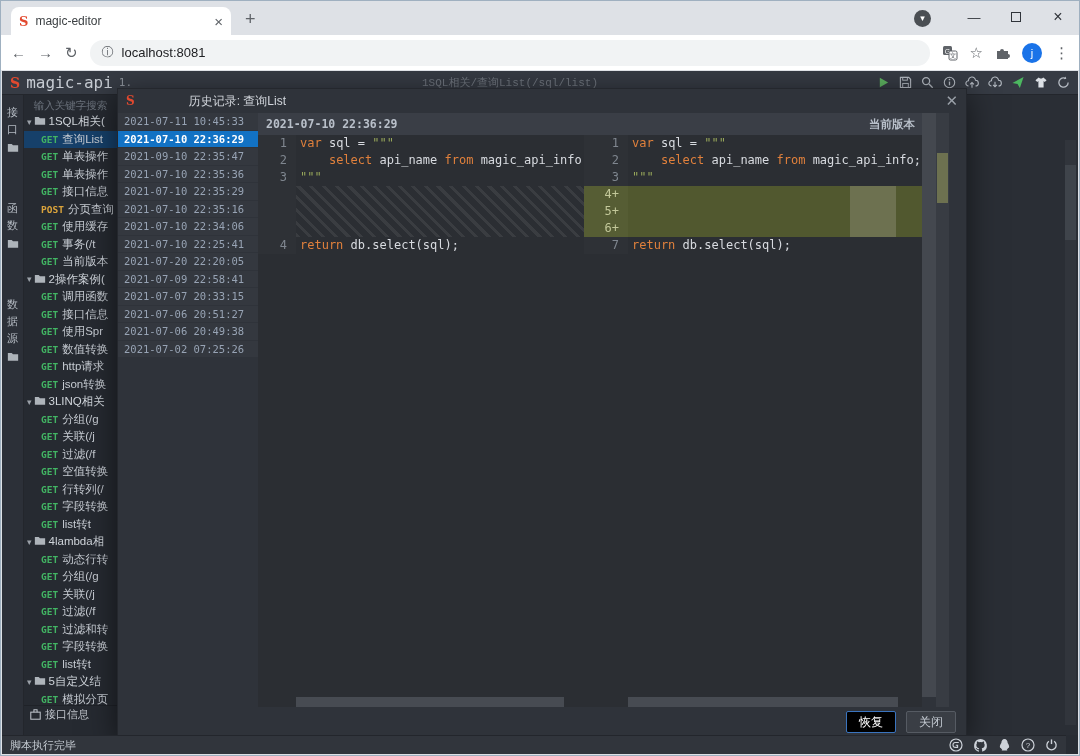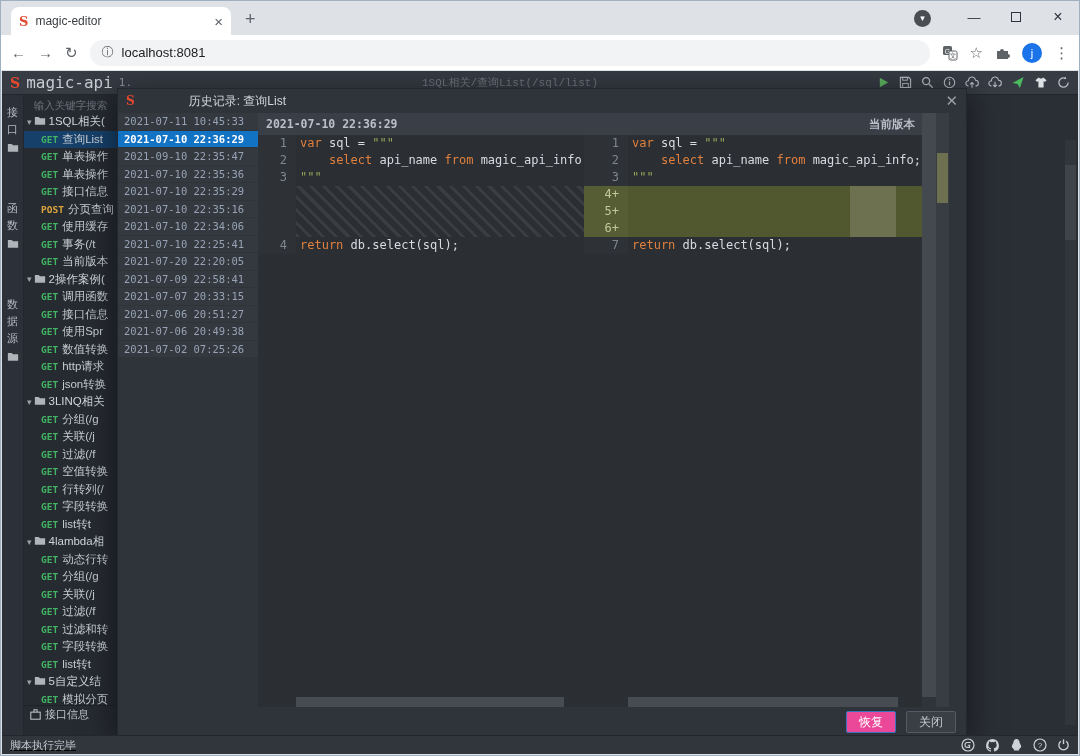--- a/index.html
+++ b/index.html
@@ -62,22 +62,22 @@
   .tree-row .method { font-family:"DejaVu Sans Mono",monospace; font-size:9.5px; font-weight:bold;
     margin:0 4px 0 14px; flex:none; }
   .tree-row.selected { background:#16406a; }
   .sidebar-footer { position:absolute; bottom:13px; left:0; right:0; height:17px; display:flex;
     align-items:center; gap:4px; padding-left:6px; color:#c0c5cc; font-size:11px; border-top:1px solid #1f2228; }
 
   .main-bg { position:absolute; top:24px; left:115px; right:0; bottom:19px; background:#2a2e35; }
   .main-scroll { position:absolute; top:45px; right:2px; width:11px; bottom:10px; background:#31353c; }
   .main-scroll .thumb { position:absolute; top:25px; width:100%; height:75px; background:#3f444b; }
 
-  .statusbar { position:absolute; left:0; right:0; bottom:0; height:19px; background:#31353c;
-    border-top:1px solid #23262c; display:flex; align-items:center; padding:0 8px;text-decoration:underline; }
+  .statusbar { position:absolute; left:0; right:12px; bottom:0; height:19px; background:#31353c;
+    border-top:1px solid #23262c; display:flex; align-items:center; padding:0 8px; }
   .status-text { color:#c2c8cf; font-size:11px; }
   .status-icons { margin-left:auto; display:flex; align-items:center; gap:10px; color:#cdd2d9; }
   .status-icons svg { display:block; }
 
   
   .modal { position:absolute; left:115px; top:17px; width:850px; height:650px; background:#2f333a;
     box-shadow:0 6px 30px rgba(0,0,0,.55); border:1px solid #24272d; }
   .modal-titlebar { height:24px; display:flex; align-items:center; gap:6px; padding:0 8px; }
   .modal-title { color:#d2d6dc; font-size:12px;margin-left:48px; }
   .modal-close { margin-left:auto; color:#9aa0a8; font-size:15px; }
@@ -113,21 +113,21 @@
   .pane-right .vscroll { right:13px; width:14px; background:#44484f; }
   .hscroll { position:absolute; bottom:0; height:10px; left:38px; right:12px; background:#2b2e33; }
   .hscroll .thumb { height:100%; width:92%; background:#474b52; }
   .ruler { position:absolute; top:0; bottom:0; right:0; width:13px; background:#383c43; }
   .ruler .mark { position:absolute; top:40px; left:1px; right:1px; height:50px; background:#6d7150; }
 
   .modal-footer { position:absolute; left:0; right:0; bottom:0; height:30px; display:flex;
     justify-content:flex-end; align-items:center; gap:10px; padding-right:10px; }
   .btn { height:22px; min-width:50px; padding:0 12px; font-size:12px; border-radius:2px;
     display:flex; align-items:center; justify-content:center; }
-  .btn-primary { background:#ec4899; color:#fff; border:1px solid #3a74bf; }
+  .btn-primary { background:#000000; color:#fff; border:1px solid #3a74bf; }
   .btn-plain { background:#3a3e45; color:#c6ccd4; border:1px solid #565b63; }
 </style>
 </head>
 <body>
 
 <div class="window">
 
   <div class="titlebar">
     <div class="tab">
       <span class="favicon">S</span>

